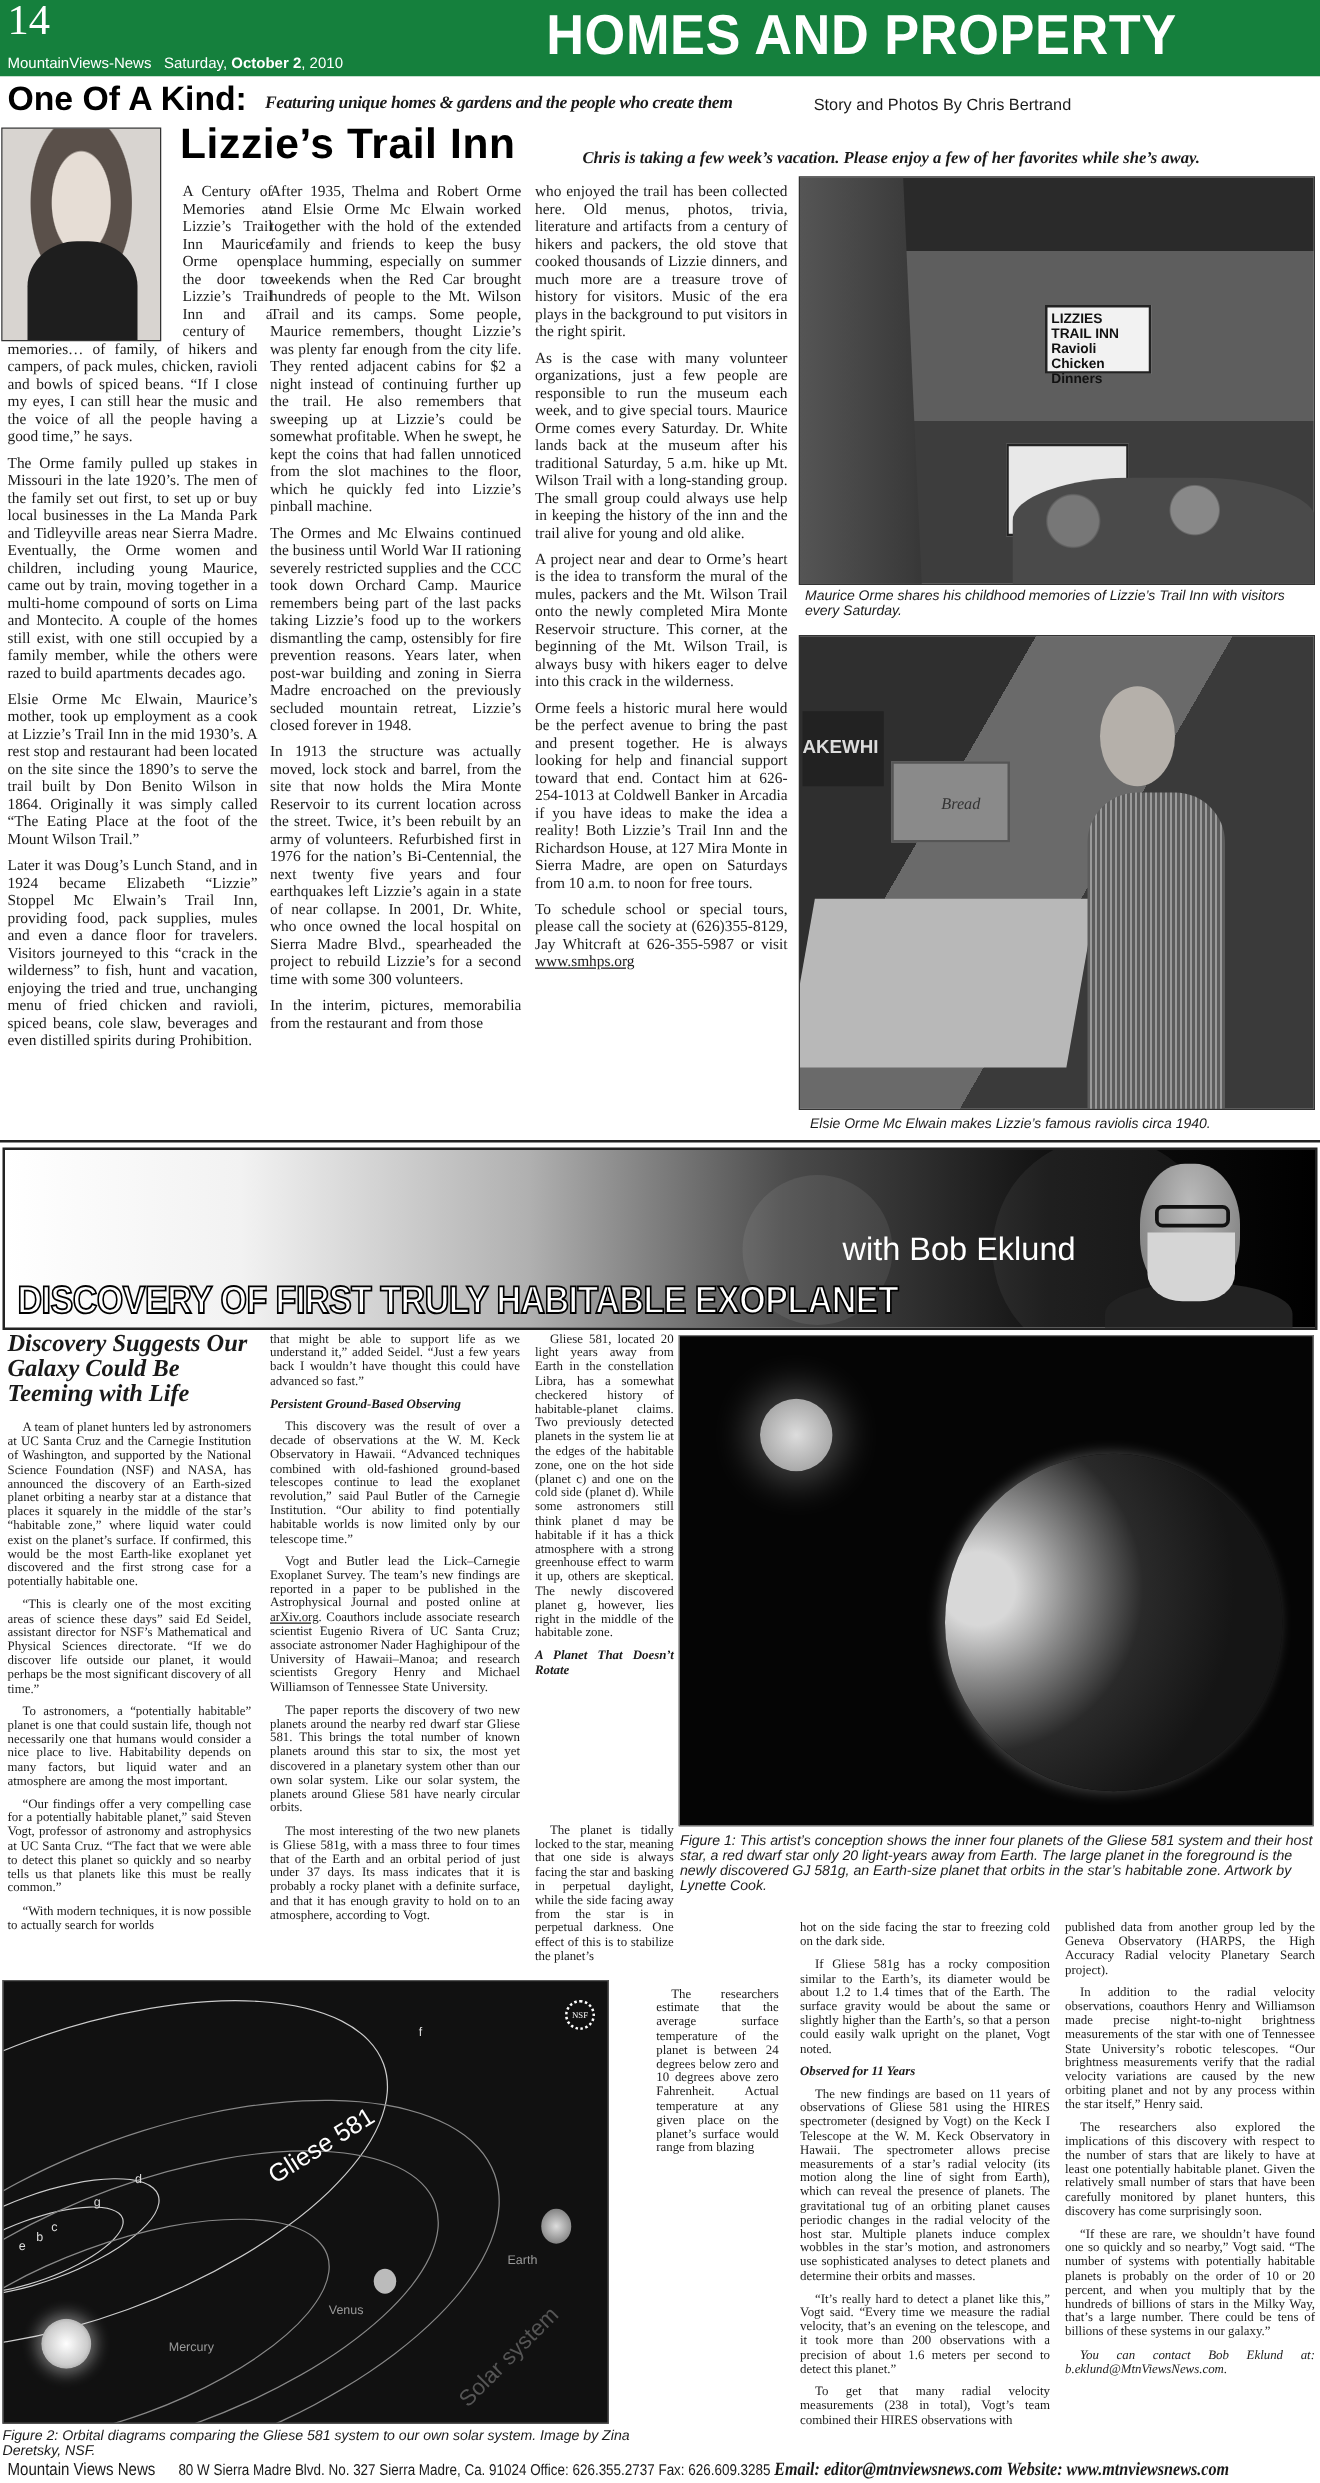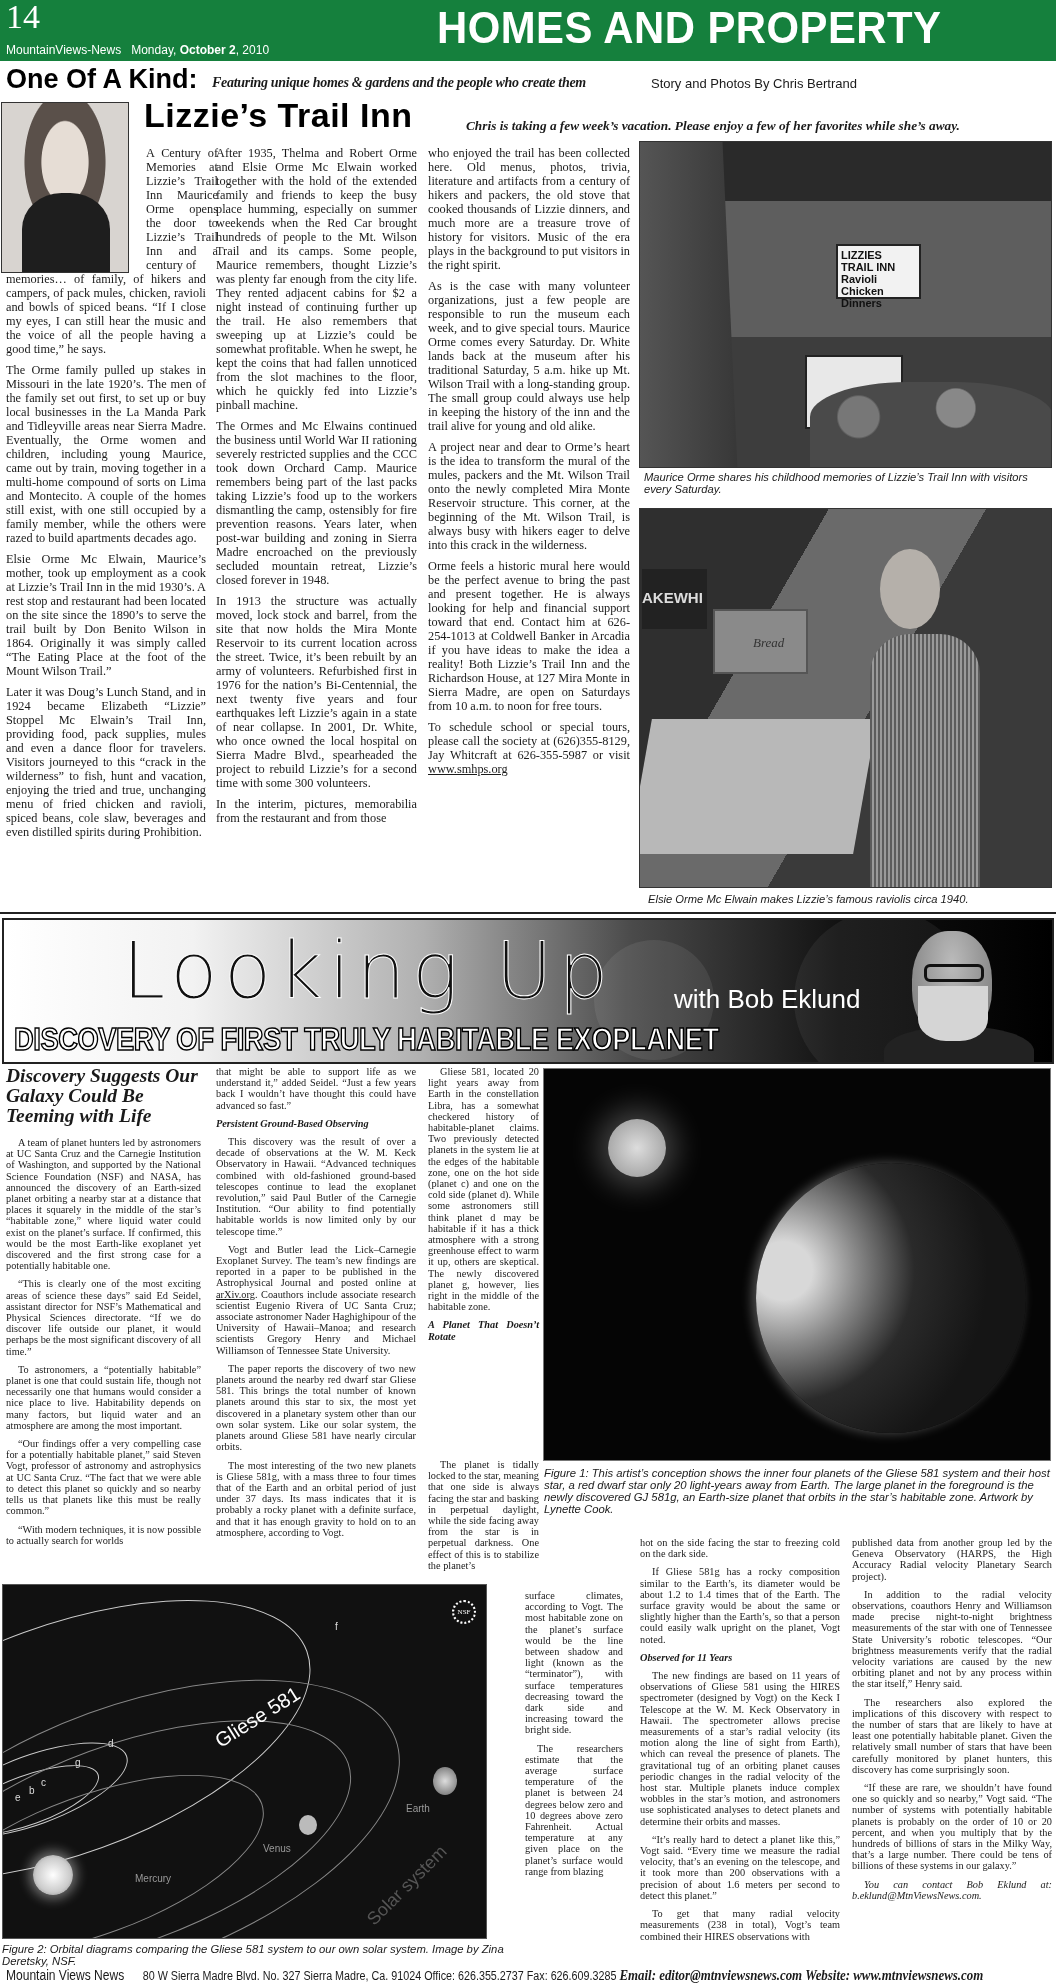--- a/index.html
+++ b/index.html
@@ -82,21 +82,21 @@
   .footer .brand { font-size: 14px; margin-right: 18px; }
   .footer em { font-family: "Liberation Serif", serif; font-weight: bold; font-style: italic; font-size: 15px; }
 </style>
 </head>
 <body>
 
 <div class="abs masthead">
   <div class="abs page-num">14</div>
   <div class="abs mast-date">
     <span>MountainViews-News</span>&nbsp;&nbsp;
-    <span>Monday,</span>
+    <span>Saturday,</span>
     <b>October 2</b><span>, 2010</span>
   </div>
   <div class="abs section-title">HOMES AND PROPERTY</div>
 </div>
 
 <div class="abs kicker">One Of A Kind:</div>
 <div class="abs kicker-sub">Featuring unique homes &amp; gardens and  the people who create them</div>
 <div class="abs kicker-credit">Story and Photos By Chris Bertrand</div>
 
 <div class="abs photo portrait">
@@ -143,21 +143,20 @@
   <div class="head"></div>
   <div class="woman"></div>
 </div>
 <div class="abs cap cap2">Elsie Orme Mc Elwain makes Lizzie’s famous raviolis circa 1940.</div>
 
 <div class="abs rule" style="top:912px"></div>
 
 <div class="abs banner">
   <div class="abs orb1"></div>
   <div class="abs orb2"></div>
-  <div class="abs looking">Looking Up</div>
   <div class="abs with-bob">with Bob Eklund</div>
   <div class="abs disc">DISCOVERY OF FIRST TRULY HABITABLE EXOPLANET</div>
   <div class="abs bob">
     <div class="shoulders"></div>
     <div class="face"></div>
     <div class="beard"></div>
     <div class="glasses"></div>
   </div>
 </div>
 
@@ -178,21 +177,20 @@
   <p>The most interesting of the two new planets is Gliese 581g, with a mass three to four times that of the Earth and an orbital period of just under 37 days.  Its mass indicates that it is probably a rocky planet with a definite surface, and that it has enough gravity to hold on to an atmosphere, according to Vogt.</p>
 </div>
 <div class="abs sci scol3">
   <p>Gliese 581, located 20 light years away from Earth in the constellation Libra, has a somewhat checkered history of habitable-planet claims.  Two previously detected planets in the system lie at the edges of the habitable zone, one on the hot side (planet c) and one on the cold side (planet d).  While some astronomers still think planet d may be habitable if it has a thick atmosphere with a strong greenhouse effect to warm it up, others are skeptical.  The newly discovered planet g, however, lies right in the middle of the habitable zone.</p>
   <p class="sub">A Planet That Doesn’t Rotate</p>
 </div>
 <div class="abs sci scol3b">
   <p>The planet is tidally locked to the star, meaning that one side is always facing the star and basking in perpetual daylight, while the side facing away from the star is in perpetual darkness. One effect of this is to stabilize the planet’s</p>
 </div>
 <div class="abs sci scol3c">
-  <p style="text-indent:0">surface climates, according to Vogt. The most habitable zone on the planet’s surface would be the line between shadow and light (known as the “terminator”), with surface temperatures decreasing toward the dark side and increasing toward the bright side.</p>
   <p>The researchers estimate that the average surface temperature of the planet is between 24 degrees below zero and 10 degrees above zero Fahrenheit. Actual temperature at any given place on the planet’s surface would range from blazing</p>
 </div>
 
 <div class="abs fig1">
   <div class="star"></div>
   <div class="planet"></div>
 </div>
 <div class="abs cap cap3">Figure 1: This artist’s conception shows the inner four planets of the Gliese 581 system and their host star, a red dwarf star only 20 light-years away from Earth.  The large planet in the foreground is the newly discovered GJ 581g, an Earth-size planet that orbits in the star’s habitable zone.  Artwork by Lynette Cook.</div>
 
 <div class="abs sci scol4">

